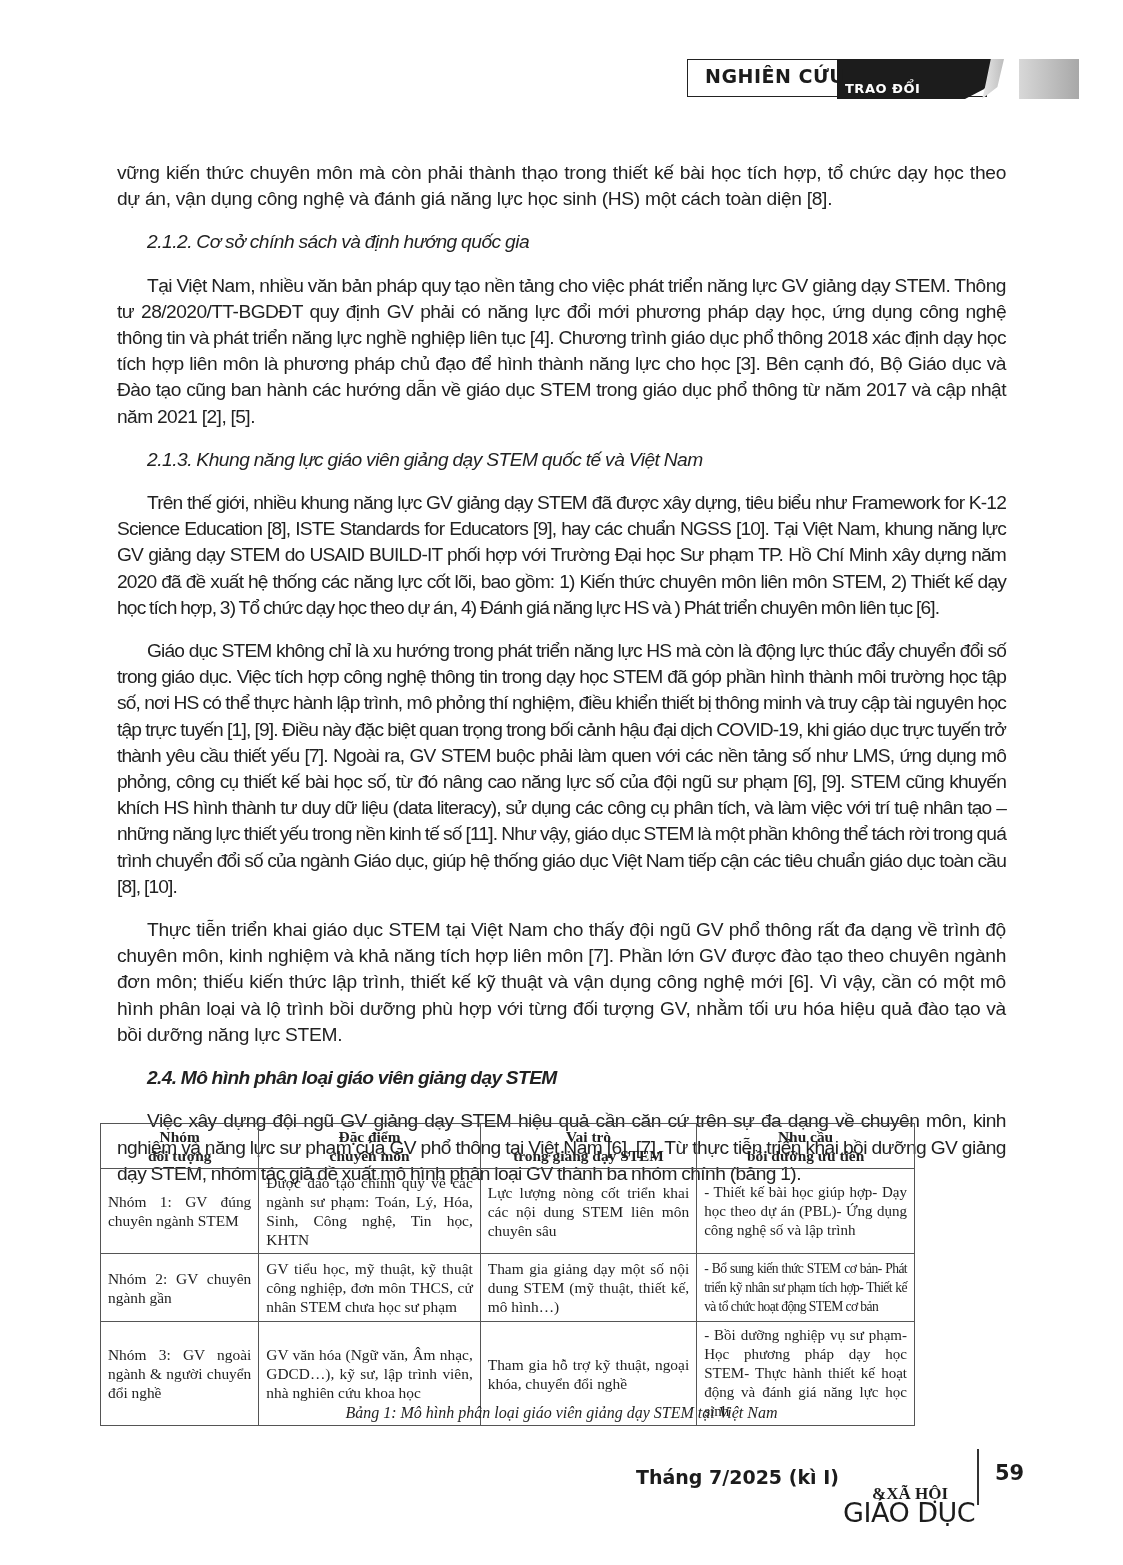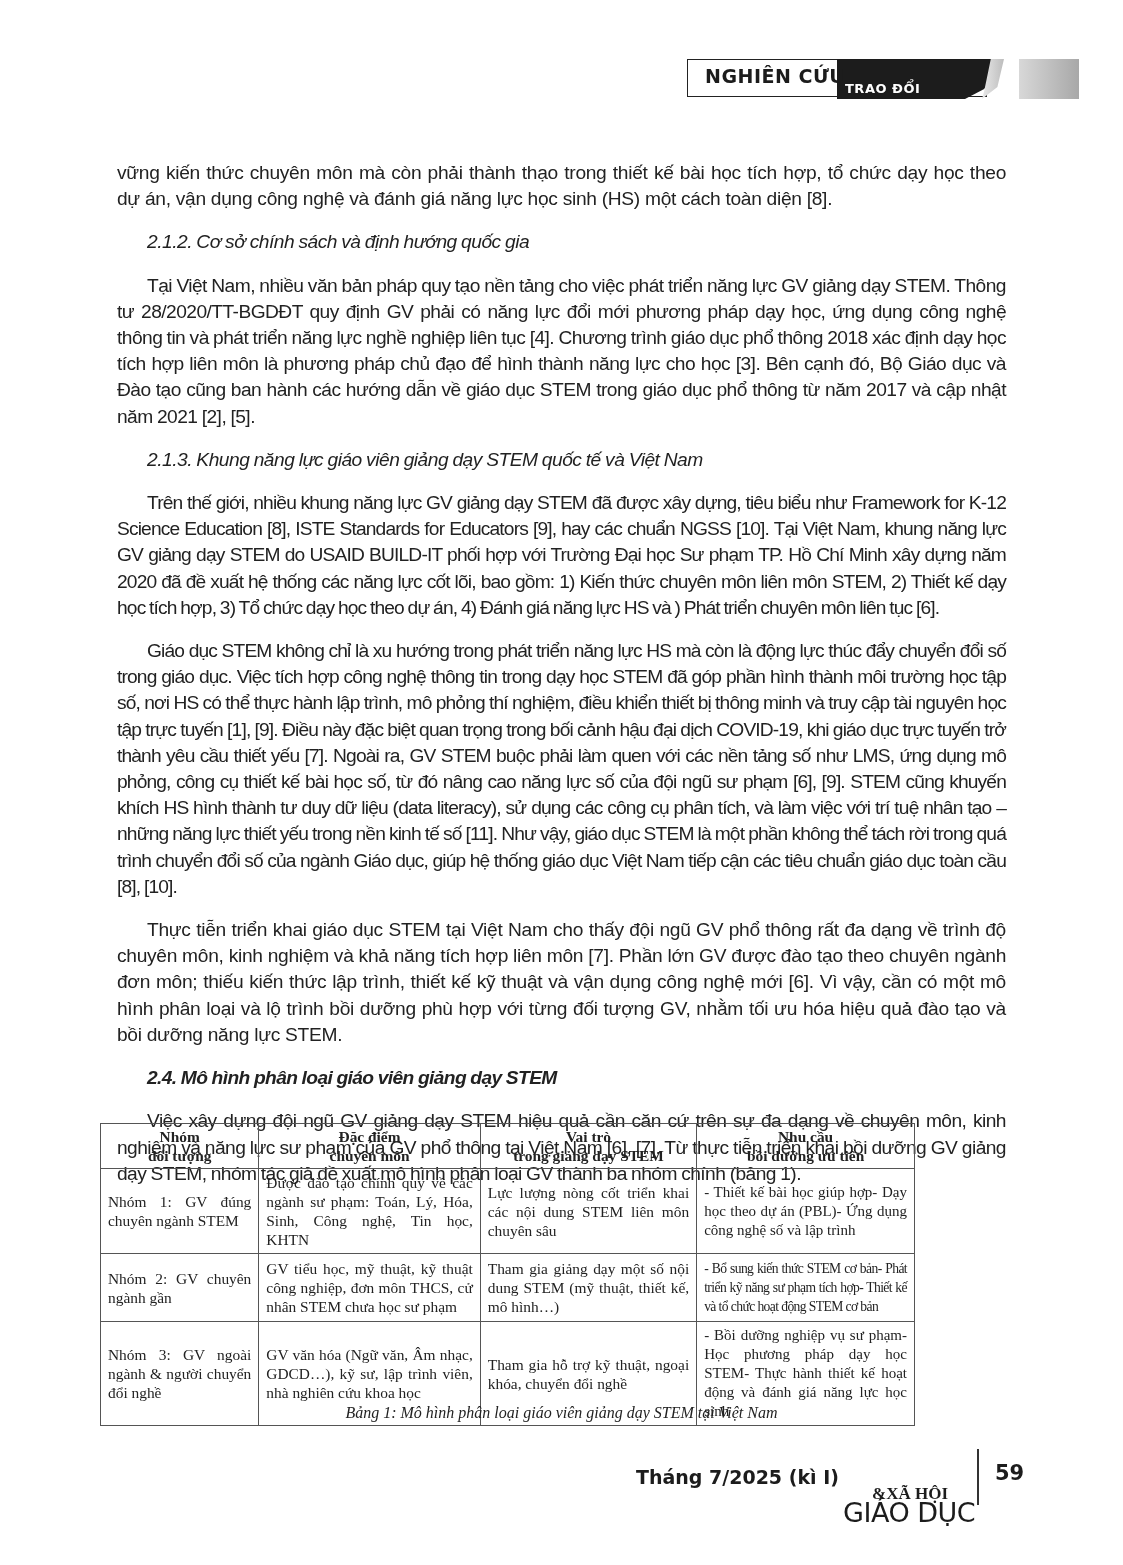--- a/index.html
+++ b/index.html
@@ -75,21 +75,21 @@
     <tr style="height:64px">
       <td>Nhóm 1: GV đúng chuyên ngành STEM</td>
       <td>Được đào tạo chính quy về các ngành sư phạm: Toán, Lý, Hóa, Sinh, Công nghệ, Tin học, KHTN</td>
       <td>Lực lượng nòng cốt triển khai các nội dung STEM liên môn chuyên sâu</td>
       <td class="c4">- Thiết kế bài học giúp hợp- Dạy học theo dự án (PBL)- Ứng dụng công nghệ số và lập trình</td>
     </tr>
     <tr style="height:68px">
       <td>Nhóm 2: GV chuyên ngành gần</td>
       <td>GV tiểu học, mỹ thuật, kỹ thuật công nghiệp, đơn môn THCS, cử nhân STEM chưa học sư phạm</td>
       <td>Tham gia giảng dạy một số nội dung STEM (mỹ thuật, thiết kế, mô hình…)</td>
-      <td class="c4" style="font-size:13.6px;letter-spacing:-0.6px;">- Bổ sung kiến thức STEM cơ bản- Phát triển kỹ năng sư phạm tích hợp- Thiết kế và tổ chức hoạt động STEM cơ bản</td>
+      <td class="c4" style="font-size:13.6px;letter-spacing:-0.6px;">- Bổ sung kiến thức STEM cơ bản- Phát triển kỹ nhân sư phạm tích hợp- Thiết kế và tổ chức hoạt động STEM cơ bản</td>
     </tr>
     <tr style="height:86px">
       <td>Nhóm 3: GV ngoài ngành &amp; người chuyển đổi nghề</td>
       <td>GV văn hóa (Ngữ văn, Âm nhạc, GDCD…), kỹ sư, lập trình viên, nhà nghiên cứu khoa học</td>
       <td>Tham gia hỗ trợ kỹ thuật, ngoại khóa, chuyển đổi nghề</td>
       <td class="c4">- Bồi dưỡng nghiệp vụ sư phạm- Học phương pháp dạy học STEM- Thực hành thiết kế hoạt động và đánh giá năng lực học sinh</td>
     </tr>
   </tbody>
 </table>
 

